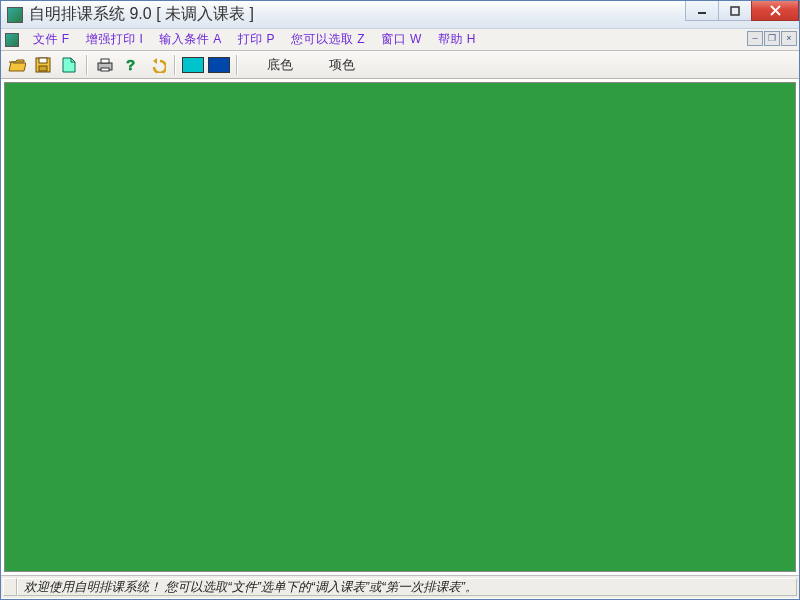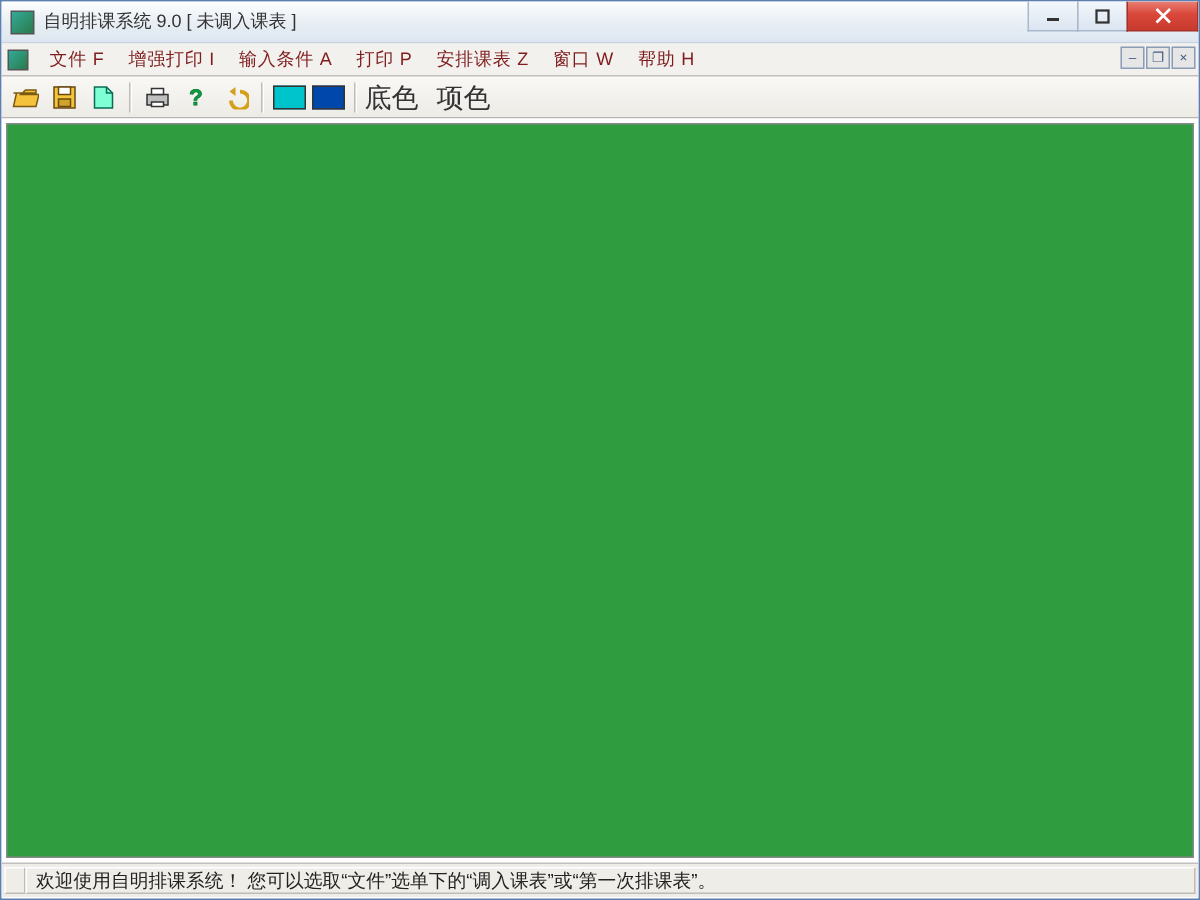--- a/index.html
+++ b/index.html
@@ -23,21 +23,21 @@
     position: relative;
   }
   .outer-titlebar .app-icon {
     width: 16px; height: 16px;
     background: linear-gradient(135deg,#3a9,#2a7a4a);
     border:1px solid #555;
     margin-right: 6px;
   }
   .outer-titlebar .title-text {
     color: #333;
-    font-size: 12px;
+    font-size: 16px;
   }
   .win-controls {
     position: absolute;
     right: 0; top: 0;
     display: flex;
     height: 20px;
   }
   .win-btn {
     width: 34px; height: 20px;
     display:flex; align-items:center; justify-content:center;
@@ -67,21 +67,21 @@
     position: relative;
   }
   .menu-bar .mdi-icon {
     width:14px; height:14px;
     background: linear-gradient(135deg,#3a9,#2a7a4a);
     border:1px solid #555;
     margin-right:6px;
   }
   .menu-item {
     padding: 2px 8px;
-    color:#7f1d1d;
+    color:#6d28d9;
     cursor:default;
     letter-spacing: 0.5px;
     white-space: nowrap;
   }
   .mdi-controls {
     position:absolute; right:2px; top:2px;
     display:flex;
     gap:1px;
   }
   .mdi-btn {
@@ -114,44 +114,45 @@
     border-left:1px solid #bdbcb6;
     border-right:1px solid #fff;
   }
   .swatch {
     width:22px; height:16px;
     border:1px solid #333;
   }
   .swatch.cyan { background:#00c4cc; }
   .swatch.blue { background:#0047ab; }
   .toolbar .tlabel {
-    margin-left:0;
+    margin-left:24px;
     margin-right:10px;
     color:#333;
-    font-size:18px;
+    font-size:13px;
   }
   
   .content-frame {
     height: 497px;
     background:#fff;
     padding:3px;
     border-bottom:1px solid #c0c0c0;
   }
   .content {
     width:100%; height:100%;
     background:#2e9c3f;
     border:1px solid #888;
   }
   
   .status-bar {
     height:22px;
     background:#eeede8;
     display:flex;
     align-items:center;
     padding:0 2px;
+    font-style:italic;
   }
   .status-cell {
     border:1px solid #bdbcb6;
     border-top-color:#fff;
     border-left-color:#fff;
     height:18px;
     padding:0 6px;
     display:flex;
     align-items:center;
     font-size:12.5px;
@@ -187,21 +188,21 @@
     </div>
   </div>
 </div>
 
 <div class="menu-bar">
   <div class="mdi-icon"></div>
   <div class="menu-item">文件 F</div>
   <div class="menu-item">增强打印 I</div>
   <div class="menu-item">输入条件 A</div>
   <div class="menu-item">打印 P</div>
-  <div class="menu-item">安排课表 Z</div>
+  <div class="menu-item">您可以选取 Z</div>
   <div class="menu-item">窗口 W</div>
   <div class="menu-item">帮助 H</div>
   <div class="mdi-controls">
     <div class="mdi-btn">–</div>
     <div class="mdi-btn">❐</div>
     <div class="mdi-btn">×</div>
   </div>
 </div>
 
 <div class="toolbar">

